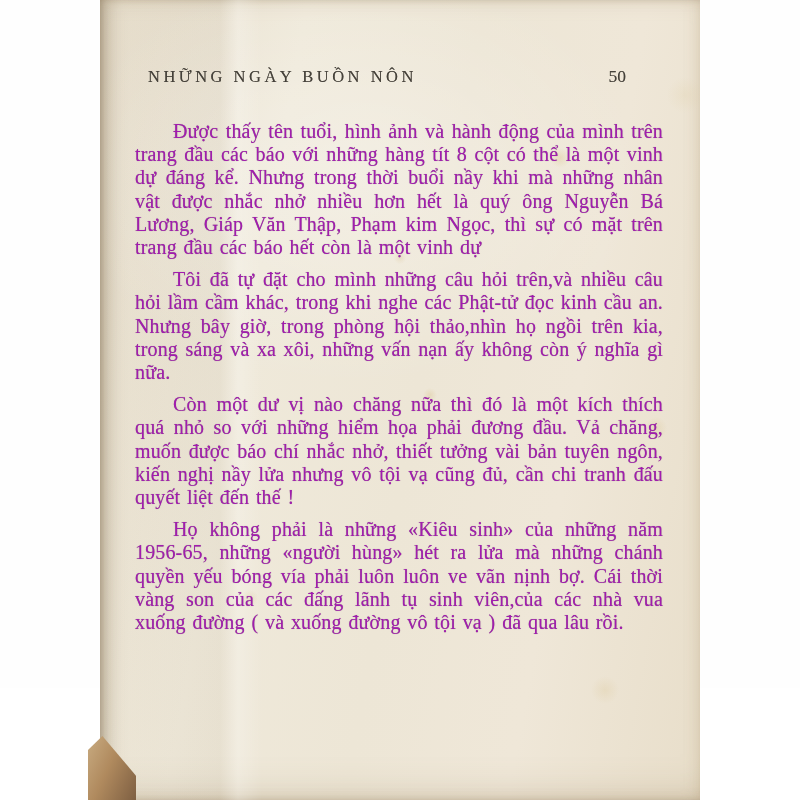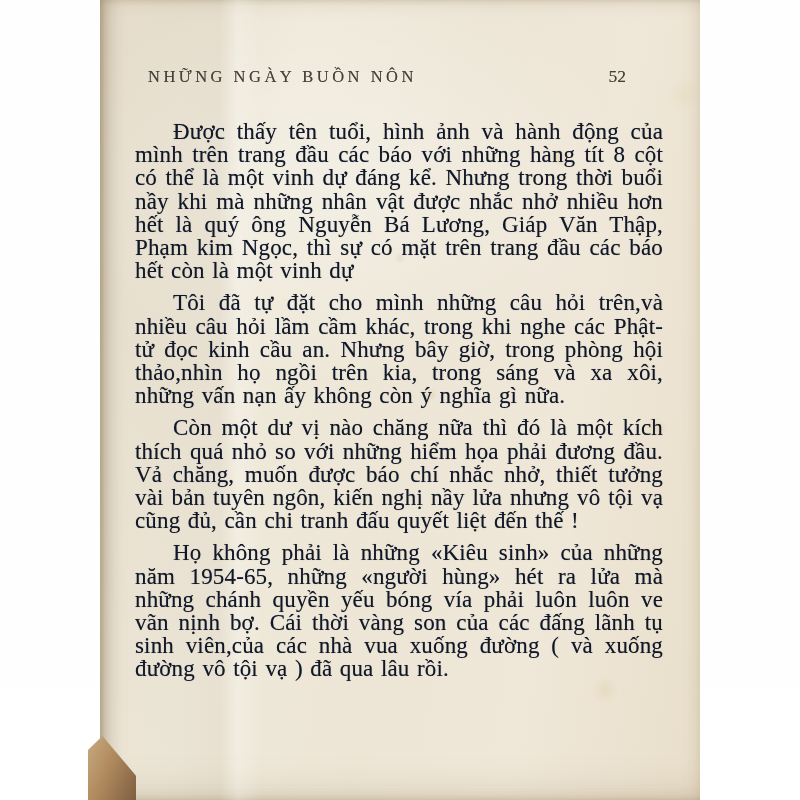--- a/index.html
+++ b/index.html
@@ -91,22 +91,22 @@
   .page-number {
     font-size: 17.5px;
     margin-right: 22px;
     text-shadow: 0 0 0.5px rgba(60,55,45,0.5);
   }
   .text-block {
     position: absolute;
     left: 135px;
     top: 120px;
     width: 528px;
-    color: #0f172a;
-    font-size: 23px;
+    color: #a21caf;
+    font-size: 20px;
     line-height: 23.2px;
     text-align: justify;
     letter-spacing: 0.15px;
     word-spacing: 1.6px;
     text-shadow: 0 0 0.7px rgba(62,59,52,0.55);
   }
   .text-block p {
     margin: 0 0 9px 0;
     text-indent: 38px;
   }
@@ -116,22 +116,22 @@
 
 <div class="stage">
   <div class="page-photo">
     <div class="page-seam"></div>
     <div class="page-stains"></div>
   </div>
   <div class="corner-wedge"></div>
 
   <div class="header-row">
     <span class="book-title">NHỮNG NGÀY BUỒN NÔN</span>
-    <span class="page-number">52</span>
+    <span class="page-number">50</span>
   </div>
 
   <div class="text-block">
     <p>Được thấy tên tuổi, hình ảnh và hành động của mình trên trang đầu các báo với những hàng tít 8 cột có thể là một vinh dự đáng kể. Nhưng trong thời buổi nầy khi mà những nhân vật được nhắc nhở nhiều hơn hết là quý ông Nguyễn Bá Lương, Giáp Văn Thập, Phạm kim Ngọc, thì sự có mặt trên trang đầu các báo hết còn là một vinh dự</p>
     <p>Tôi đã tự đặt cho mình những câu hỏi trên,và nhiều câu hỏi lầm cầm khác, trong khi nghe các Phật-tử đọc kinh cầu an. Nhưng bây giờ, trong phòng hội thảo,nhìn họ ngồi trên kia, trong sáng và xa xôi, những vấn nạn ấy không còn ý nghĩa gì nữa.</p>
     <p>Còn một dư vị nào chăng nữa thì đó là một kích thích quá nhỏ so với những hiểm họa phải đương đầu. Vả chăng, muốn được báo chí nhắc nhở, thiết tưởng vài bản tuyên ngôn, kiến nghị nầy lửa nhưng vô tội vạ cũng đủ, cần chi tranh đấu quyết liệt đến thế !</p>
-    <p>Họ không phải là những «Kiêu sinh» của những năm 1954-65, những «người hùng» hét ra lửa mà những chánh quyền yếu bóng vía phải luôn luôn ve vãn nịnh bợ. Cái thời vàng son của các đấng lãnh tụ sinh viên,của các nhà vua xuống đường ( và xuống đường vô tội vạ ) đã qua lâu rồi.</p>
+    <p>Họ không phải là những «Kiêu sinh» của những năm 1956-65, những «người hùng» hét ra lửa mà những chánh quyền yếu bóng vía phải luôn luôn ve vãn nịnh bợ. Cái thời vàng son của các đấng lãnh tụ sinh viên,của các nhà vua xuống đường ( và xuống đường vô tội vạ ) đã qua lâu rồi.</p>
   </div>
 </div>
 
 </body></html>

